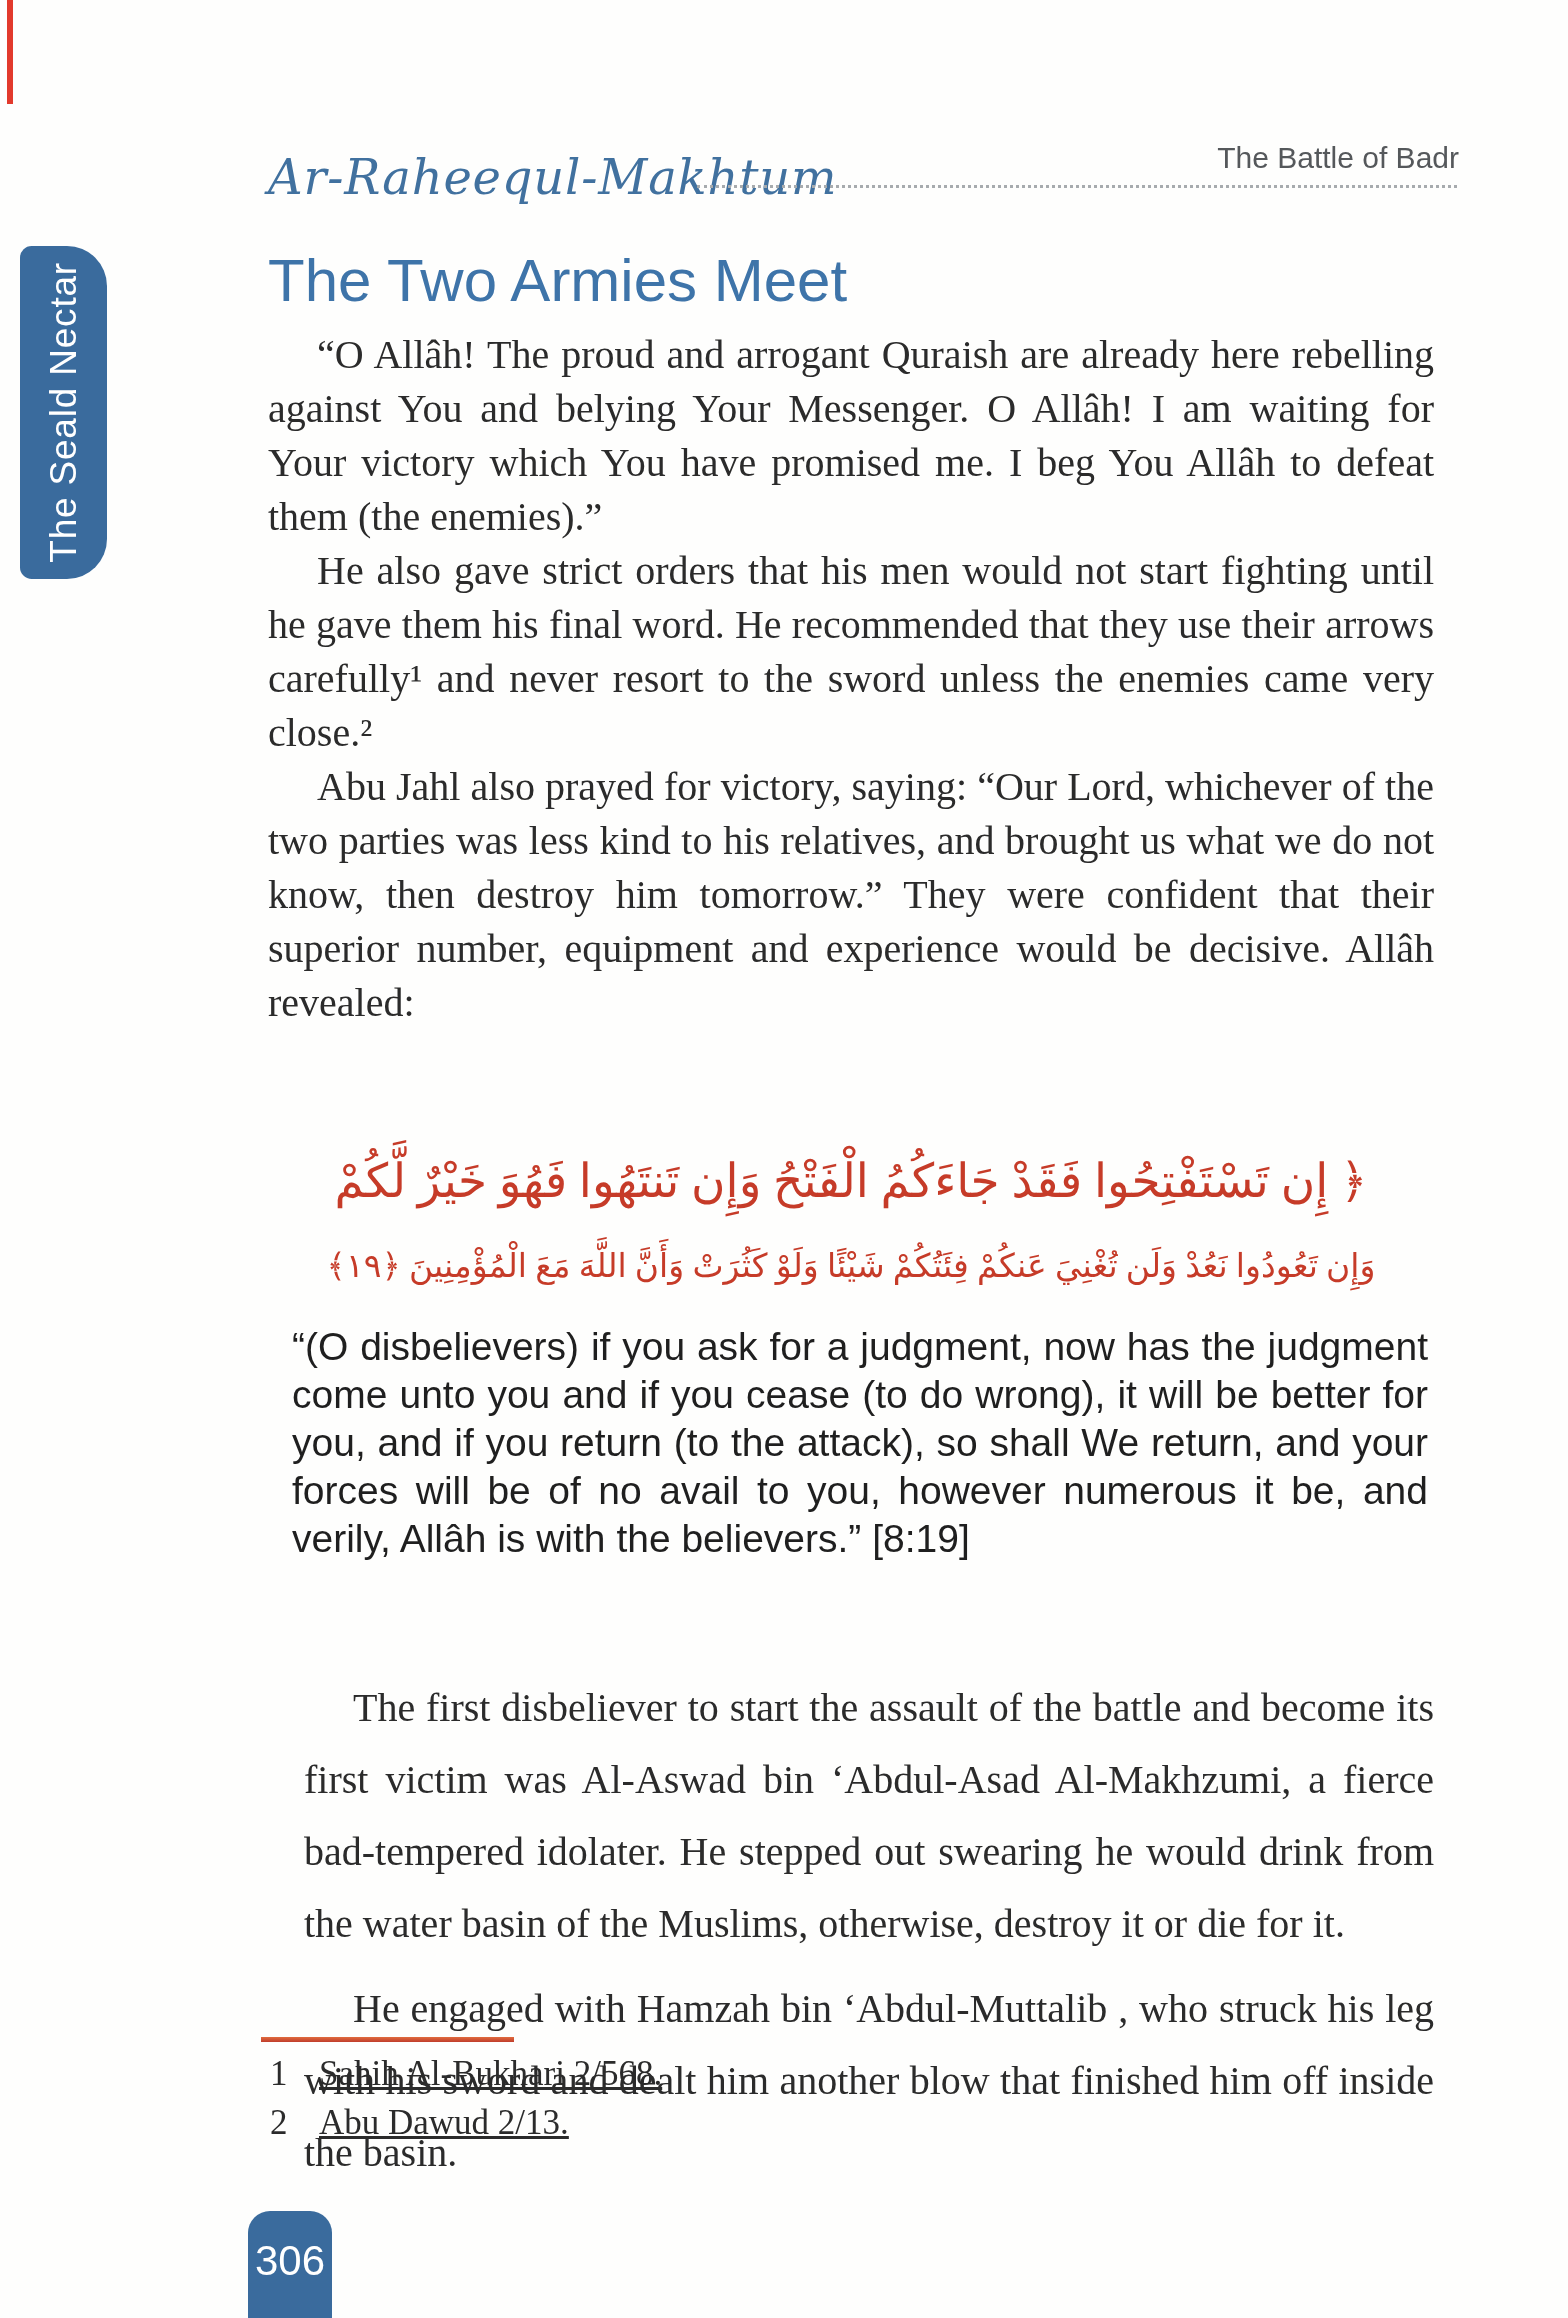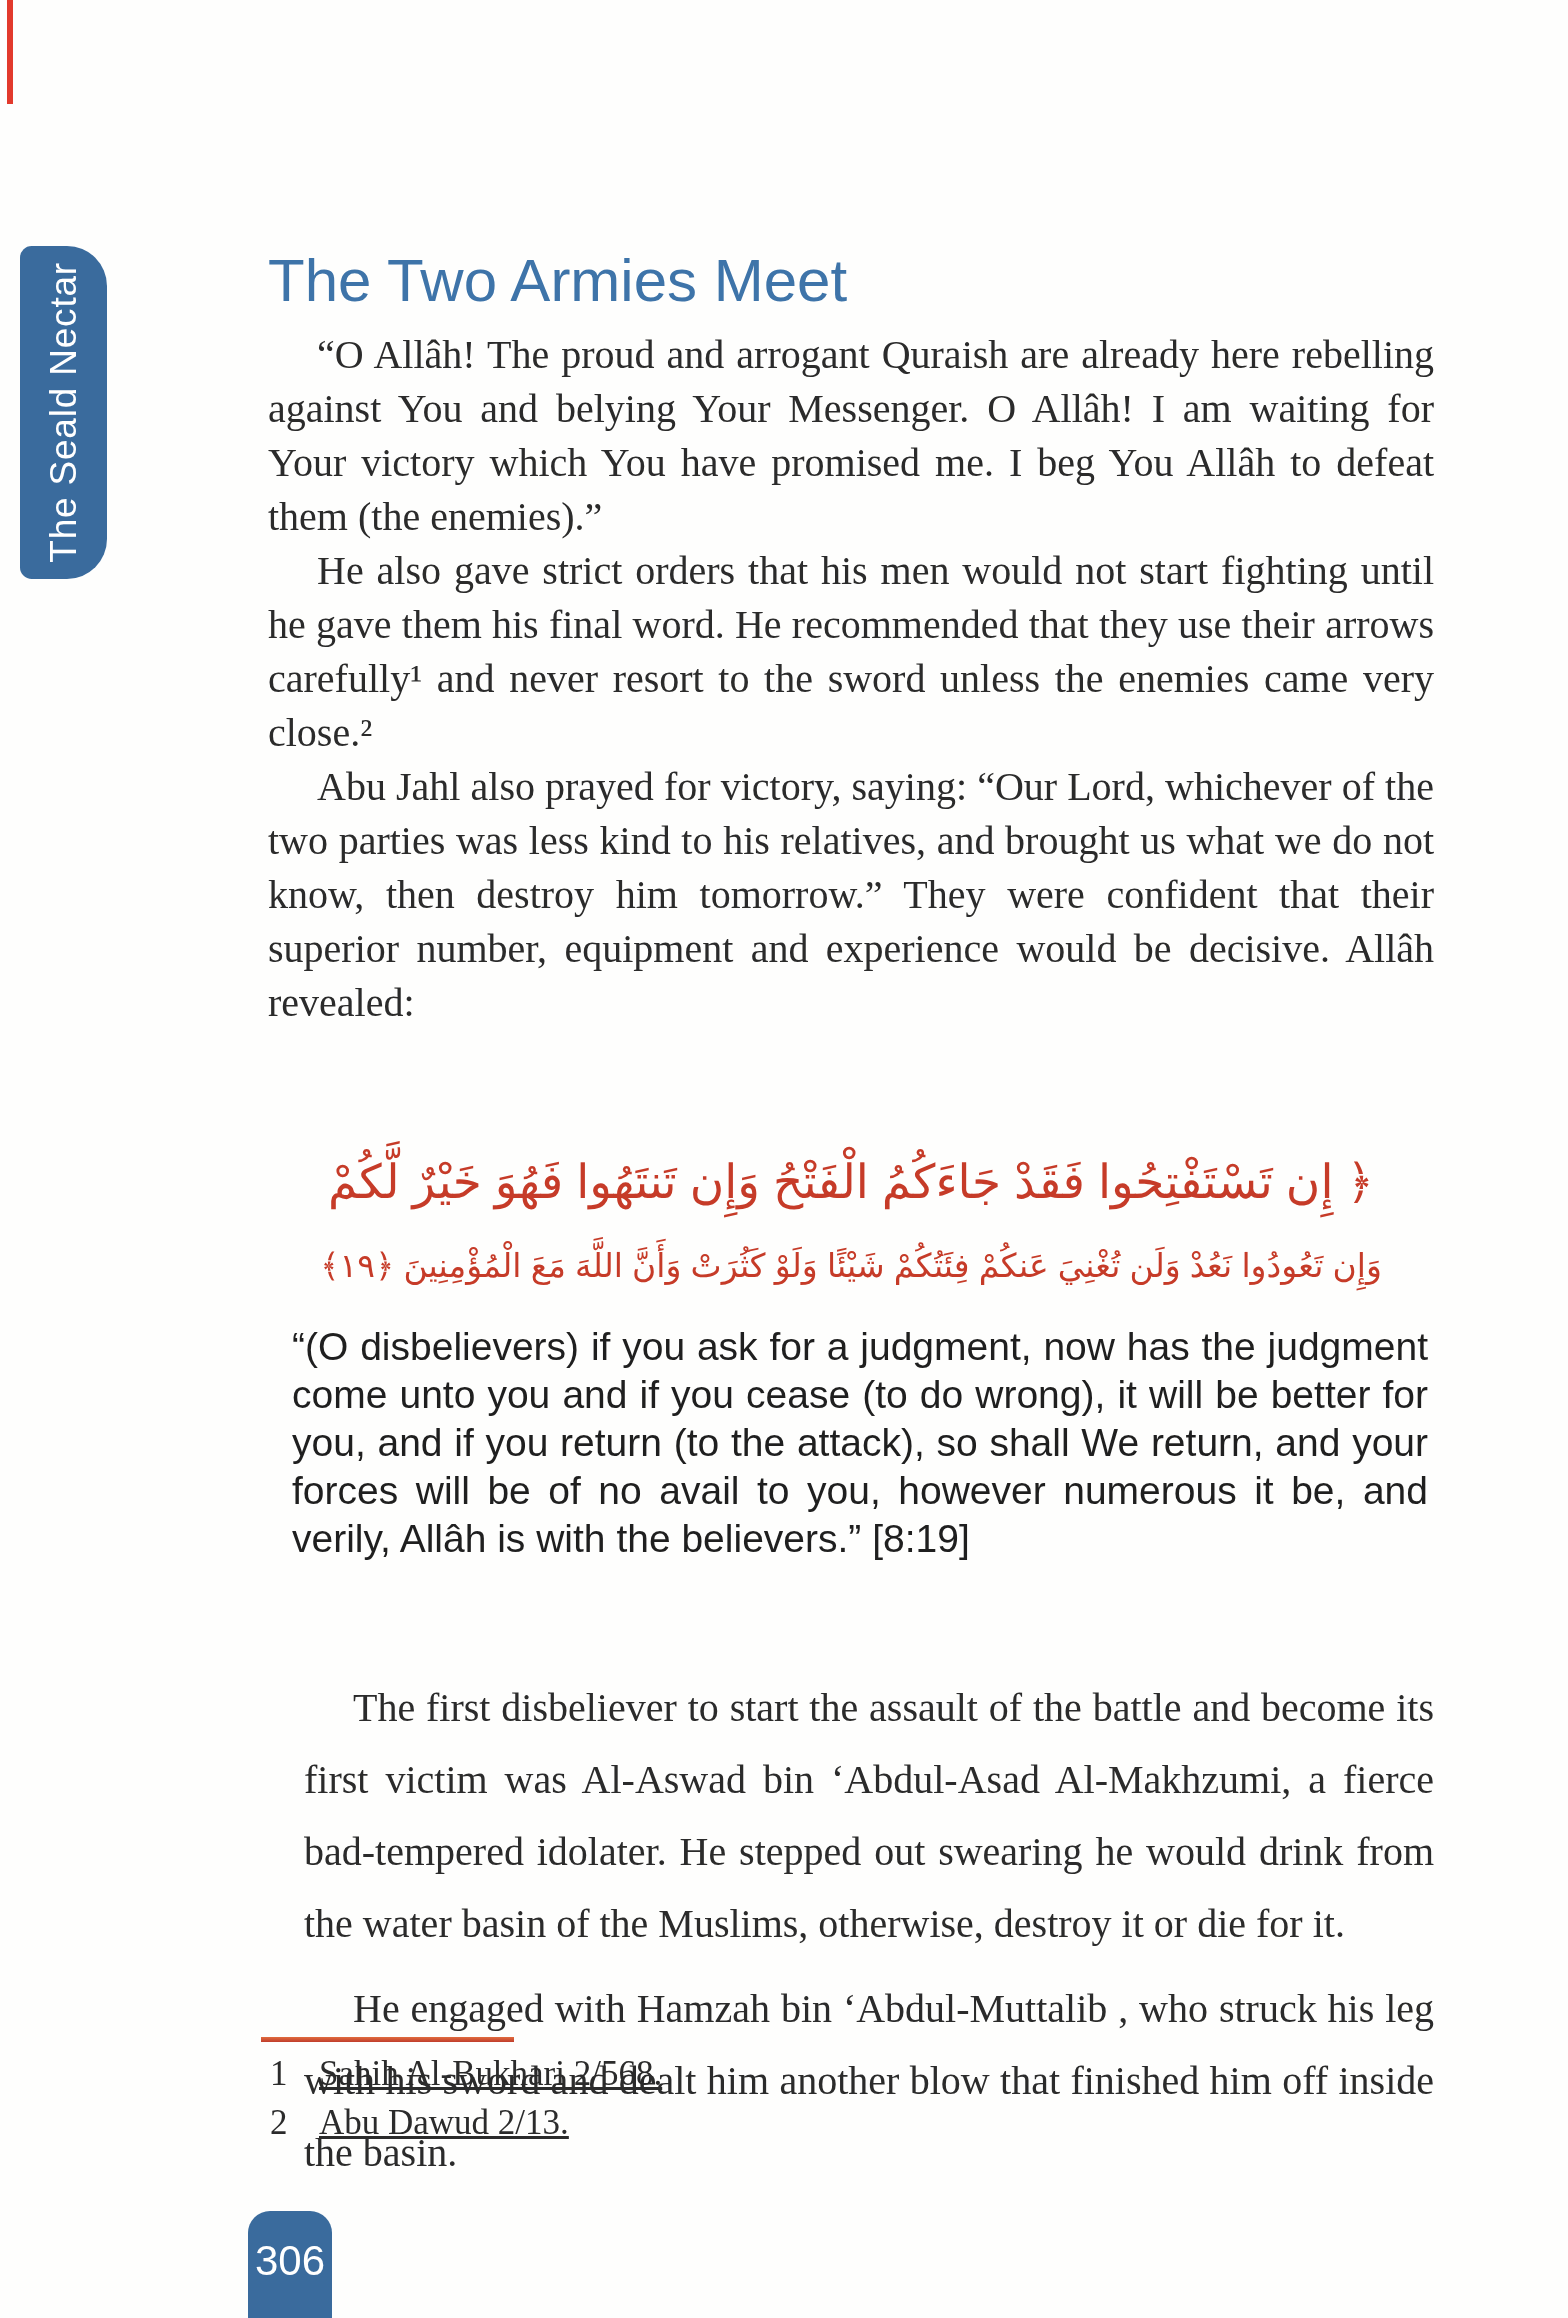--- a/index.html
+++ b/index.html
@@ -51,21 +51,21 @@
   .tb p { margin:0; font-size:40px; line-height:54px; text-align:justify; text-indent:49px; }
   .tb1 { top:328px; }
   .tb2 { top:1672px; }
   .tb2 p { line-height:72px;margin-left:36px; }
   .tb2 p + p { margin-top:13.4px; }
 
   
   .arabic {
     position:absolute; left:268px; top:1139px; width:1166px;
     direction:rtl; text-align:center; color:#c63b28;
-    font-family:Liberation Sans, sans-serif;
+    font-family:Liberation Serif, serif;
   }
   .arabic .l1 { font-size:47px; line-height:85px; }
   .arabic .l2 { font-size:33px; line-height:84px; }
 
   
   .translation { position:absolute; left:292px; top:1323px; width:1136px; }
   .translation p {
     margin:0; font-family:"Liberation Sans", sans-serif;
     font-size:39px; line-height:48px; text-align:justify; color:#1f1f1f;
   }
@@ -89,20 +89,25 @@
     color:#fff; font-family:"Liberation Sans", sans-serif; font-size:42px;
   }
 </style>
 </head>
 <body>
 
 <div class="page">
 
   <div class="red-mark"></div>
 
+  <div class="header">
+    <span class="book-script">Ar-Raheequl-Makhtum</span>
+    <span class="header-dots"></span>
+    <span class="chapter-label">The Battle of Badr</span>
+  </div>
 
   <div class="side-tab">
     <span class="side-tab-label">The Seald Nectar</span>
   </div>
 
   <h1 class="sec-title title-1">The Two Armies Meet</h1>
 
   <div class="tb tb1">
     <p>“O Allâh! The proud and arrogant Quraish are already here rebelling against You and belying Your Messenger. O Allâh! I am waiting for Your victory which You have promised me. I beg You Allâh to defeat them (the enemies).”</p>
     <p>He also gave strict orders that his men would not start fighting until he gave them his final word. He recommended that they use their arrows carefully¹ and never resort to the sword unless the enemies came very close.²</p>

